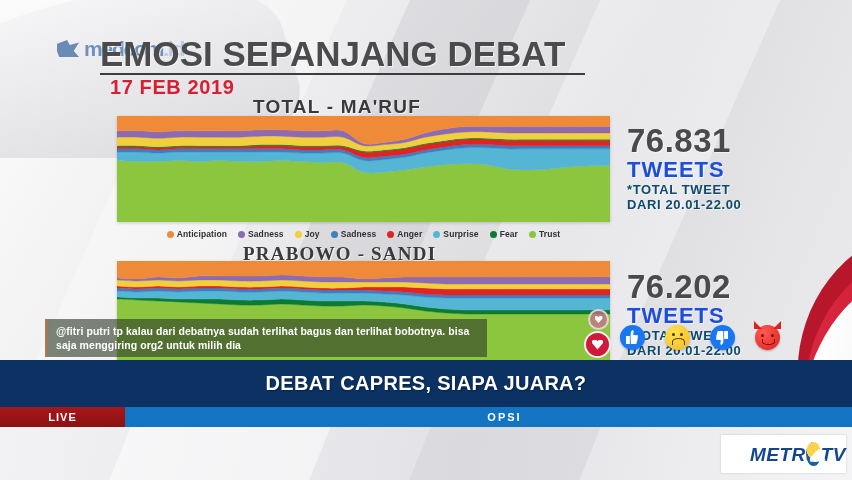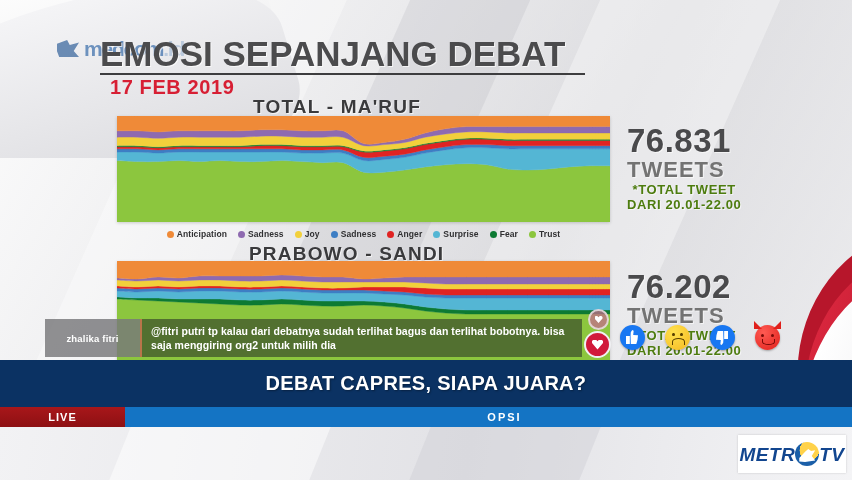--- a/index.html
+++ b/index.html
@@ -45,43 +45,43 @@
   .title{position:absolute;left:100px;top:36px;width:520px;
     font-size:35px;font-weight:800;color:#4b4b4d;letter-spacing:0px;line-height:1;
     text-shadow:1px 1px 0 rgba(255,255,255,.7);white-space:nowrap;}
   .title-rule{position:absolute;left:100px;top:73px;width:485px;height:2px;background:#3d3d3f;}
   .date{position:absolute;left:110px;top:76px;font-size:20px;font-weight:800;color:#d71f34;letter-spacing:.6px;}
 
   
   .panel-head{position:absolute;font-size:19px;font-weight:800;color:#3a3a3c;letter-spacing:1.2px;
     text-shadow:1px 1px 0 rgba(255,255,255,.65);white-space:nowrap;}
   .panel-head.p1{left:253px;top:96px;}
-  .panel-head.p2{left:249px;top:243px;}
+  .panel-head.p2{left:243px;top:243px;font-family:Liberation Serif, serif;}
 
   
   .chart{position:absolute;overflow:hidden;background:#f3f3f4;
      box-shadow:0 1px 3px rgba(0,0,0,.18);}
   .chart.c1{left:117px;top:116px;width:493px;height:106px;}
   .chart.c2{left:117px;top:261px;width:493px;height:100px;}
   .chart svg{display:block;width:100%;height:100%;}
 
   
   .legend{position:absolute;left:117px;top:226px;width:493px;height:16px;
     display:flex;align-items:center;justify-content:center;gap:11px;}
   .lg-item{display:flex;align-items:center;gap:3px;}
   .lg-dot{width:7px;height:7px;border-radius:50%;display:block;}
   .lg-label{font-size:8.5px;font-weight:700;color:#303032;letter-spacing:.1px;white-space:nowrap;}
 
   
   .stats{position:absolute;color:#4a4a4c;text-shadow:1px 1px 0 rgba(255,255,255,.6);}
   .stats.s1{left:627px;top:124px;}
   .stats.s2{left:627px;top:270px;}
   .stat-num{font-size:33px;font-weight:800;letter-spacing:.5px;line-height:1;color:#4a4a4c;}
-  .stat-tw{font-size:22px;font-weight:800;letter-spacing:1px;line-height:1.05;margin-top:1px;color:#737373;}
-  .stat-sub{font-size:13px;font-weight:800;letter-spacing:.6px;line-height:1.15;margin-top:2px;color:#4d7c0f;text-align:center;}
+  .stat-tw{font-size:22px;font-weight:800;letter-spacing:1px;line-height:1.05;margin-top:1px;color:#1d4ed8;}
+  .stat-sub{font-size:13px;font-weight:800;letter-spacing:.6px;line-height:1.15;margin-top:2px;color:#0c4a6e;}
 
   
   .reactions{position:absolute;left:620px;top:325px;display:flex;align-items:center;gap:20px;z-index:6;}
   .emo{width:25px;height:25px;border-radius:50%;position:relative;display:block;
        box-shadow:0 1px 2px rgba(0,0,0,.3);}
   .emo.like{background:#1877f2;}
   .emo.like::after{content:"";position:absolute;left:6px;top:5px;width:12px;height:14px;
       background:#fff;clip-path:polygon(0 42%,32% 42%,32% 100%,0 100%,0 42%,38% 42%,40% 16%,52% 0,64% 6%,60% 36%,100% 38%,96% 70%,86% 100%,40% 100%,38% 42%);}
   .emo.dislike{background:#1877f2;}
   .emo.dislike::after{content:"";position:absolute;left:6px;top:6px;width:12px;height:14px;
@@ -126,22 +126,22 @@
   .lt-live{width:125px;background:linear-gradient(180deg,#a8171a,#8d1013);display:flex;align-items:center;justify-content:center;}
   .lt-live span{font-size:11px;font-weight:800;color:#fff;letter-spacing:1px;}
   .lt-opsi{flex:1;background:#1474c4;display:flex;align-items:center;justify-content:center;padding-left:32px;}
   .lt-opsi span{font-size:11px;font-weight:700;color:#fff;letter-spacing:2px;}
   .lt-foot{position:absolute;left:0;top:427px;width:852px;height:53px;
      background:linear-gradient(100deg,#f2f2f4,#e2e2e6 55%,#f4f4f6);}
   .lt-foot .f1{position:absolute;left:120px;top:0;width:200px;height:53px;background:rgba(255,255,255,.5);transform:skewX(-22deg);}
   .lt-foot .f2{position:absolute;left:420px;top:0;width:170px;height:53px;background:rgba(206,206,212,.45);transform:skewX(-22deg);}
 
   
-  .metro{position:absolute;right:6px;bottom:7px;width:108px;height:38px;background:#fff;
-     display:flex;align-items:center;justify-content:center;gap:1px;box-shadow:0 0 2px rgba(0,0,0,.18);}
+  .metro{position:absolute;right:6px;bottom:7px;width:96px;height:38px;background:#fff;
+     display:flex;align-items:center;justify-content:center;gap:1px;box-shadow:0 0 2px rgba(0,0,0,.18);padding-left:29px;}
   .metro .mt{font-size:19px;font-weight:800;color:#12468f;letter-spacing:.5px;line-height:1;font-style:italic;}
   .metro .eagle{width:24px;height:24px;border-radius:50%;
      background:radial-gradient(circle at 60% 35%,#ffd24a 0 46%,#1b5fa8 47% 100%);
      position:relative;margin:0 -1px;}
   .metro .eagle::after{content:"";position:absolute;left:4px;top:7px;width:16px;height:13px;background:#fff;
      clip-path:polygon(0 70%,38% 20%,56% 0,74% 16%,100% 10%,78% 54%,100% 88%,36% 100%,0 96%);}
 </style>
 </head>
 <body>
 
@@ -270,21 +270,20 @@
     </span>
     <span class="emo dislike"></span>
     <span class="emo devil">
       <i class="eye l"></i>
         <i class="eye r"></i>
         <i class="mouth"></i>
     </span>
   </div>
 
   <div class="tweet-ov">
-    <div class="tweet-user">zhalika fitri</div>
     <div class="tweet-body">
       <span class="tweet-text">@fitri putri tp kalau dari debatnya sudah terlihat bagus dan terlihat bobotnya. bisa saja menggiring org2 untuk milih dia</span>
     </div>
   </div>
 
   <div class="lt-main">
     <span class="lt-main-txt">DEBAT CAPRES, SIAPA JUARA?</span>
   </div>
   <div class="lt-bar">
     <div class="lt-live">

